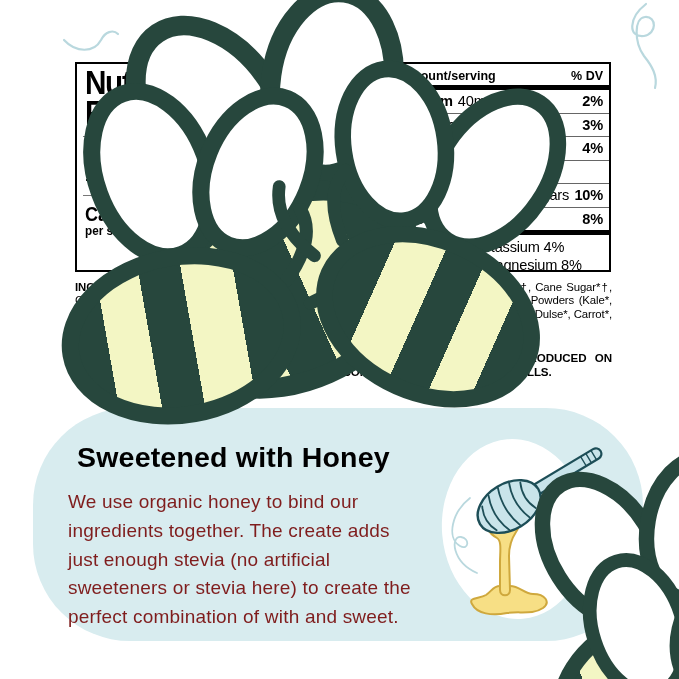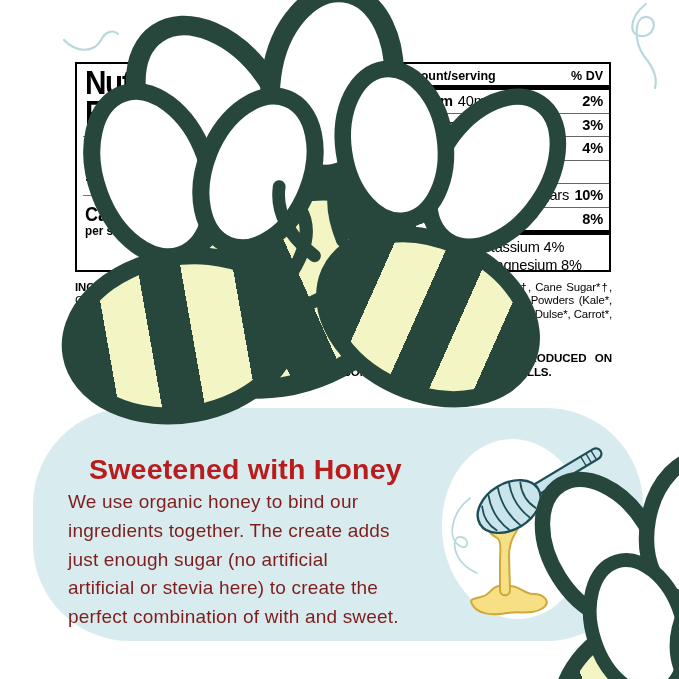--- a/index.html
+++ b/index.html
@@ -47,22 +47,22 @@
   
   .ingwrap{position:absolute;left:75px;top:281px;width:537px;}
   .ing{font-size:11.4px;line-height:13.4px;letter-spacing:-0.12px;text-align:justify;margin:0;}
   .footnote{font-size:11.4px;line-height:13.4px;letter-spacing:-0.12px;margin:1px 0 0 0;}
   .allergen{font-size:11.6px;line-height:13.8px;letter-spacing:-0.1px;font-weight:700;
             text-align:justify;margin:2px 0 0 0;}
 
   
   .card{position:absolute;left:33px;top:408px;width:610px;height:233px;background:#d8ecef;
         border-radius:97px;}
-  .card h2{position:absolute;left:44px;top:33px;margin:12px;font-size:28.5px;font-weight:700;
-           letter-spacing:.2px;color:#b91c1c;white-space:nowrap;}
+  .card h2{position:absolute;left:44px;top:33px;margin:0;font-size:28.5px;font-weight:700;
+           letter-spacing:.2px;color:#000000;white-space:nowrap;}
   .card .body{position:absolute;left:35px;top:80px;font-size:19px;line-height:28.8px;
               color:#7f1d1d;letter-spacing:.2px;white-space:nowrap;}
 
   .decor{position:absolute;left:0;top:0;width:679px;height:679px;pointer-events:none;}
 </style>
 </head>
 <body>
 
 <div class="canvas">
 
@@ -177,22 +177,22 @@
     <p class="ing"><b>INGREDIENTS:</b><span> Peanut Butter*, Honey*, Nonfat Dry Milk*, Dark Chocolate* (Chocolate*†, Cane Sugar*†, Cocoa Butter*†), Dried Whole Egg Powder*, Rice Protein*, Sea Salt, Dried Whole Food Powders (Kale*, Flax Seed*, Rose Hip*, Orange*, Lemon*, Papaya*, Tomato*, Apple*, Alfalfa*, Celery*, Kelp*, Dulse*, Carrot*, Spinach*), Flax Seed Oil*, Sesame Seed Oil*, Olive Oil*, Pumpkin Seed Oil*.</span></p>
     <p class="footnote">*Organic †Fair Trade Ingredients</p>
     <p class="allergen"><span>ALLERGEN WARNING:</span><span> CONTAINS PEANUTS, MILK, EGGS AND SESAME.  PRODUCED ON EQUIPMENT ALSO HANDLING TREE NUTS.  MAY CONTAIN OCCASIONAL NUT SHELLS.</span></p>
   </div>
 
   <div class="card">
     <h2>Sweetened with Honey</h2>
     <div class="body">
       <div>We use organic honey to bind our</div>
       <div>ingredients together. The create adds</div>
-      <div>just enough sugar (no artificial</div>
-      <div>artificial or stevia here) to create the</div>
+      <div>just enough stevia (no artificial</div>
+      <div>sweeteners or stevia here) to create the</div>
       <div>perfect combination of with and sweet.</div>
     </div>
   </div>
 
   <svg class="decor" viewBox="0 0 679 679" xmlns="http://www.w3.org/2000/svg">
     <defs>
       <linearGradient id="beeStripes" x1="0" y1="0" x2="1" y2="0">
         <stop offset="0" stop-color="#27473d"></stop>
           <stop offset="0.17" stop-color="#27473d"></stop>
         <stop offset="0.17" stop-color="#f3f6c4"></stop>

